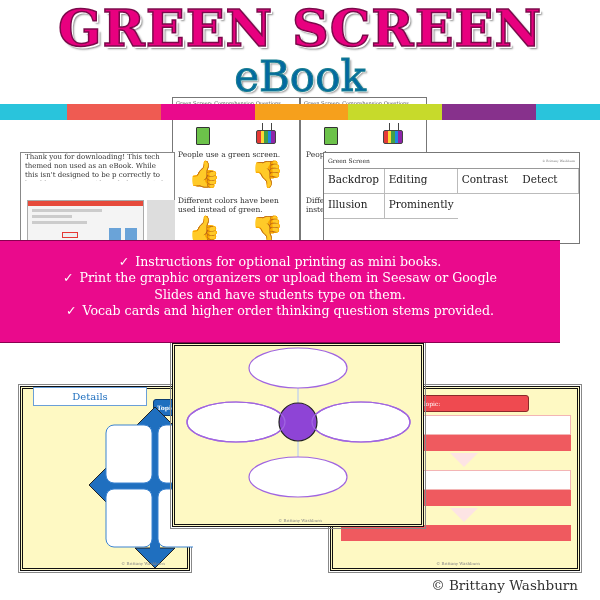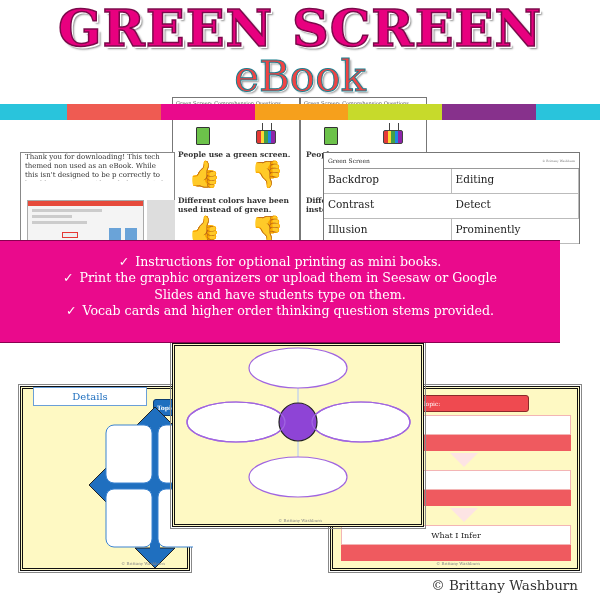--- a/index.html
+++ b/index.html
@@ -11,41 +11,41 @@
   
   .title-main {
     position: absolute; left: 0; top: -2px; width: 600px; text-align: center;
     font-family: "DejaVu Serif", serif; font-weight: bold; font-size: 51px; letter-spacing: 1px;
     color: #e8007f;
     -webkit-text-stroke: 1.5px #7a0a4a;
     text-shadow: 2px 2px 0 #ffffff, 3px 3px 2px rgba(0,0,0,0.45);
   }
   .title-sub {
     position: absolute; left: 0; top: 52px; width: 600px; text-align: center;
-    font-family: "DejaVu Serif", serif; font-size: 42px; color: #ef4444;
+    font-family: "DejaVu Serif", serif; font-size: 42px; color: #0369a1;
     -webkit-text-stroke: 1px #1a7f8f;
     text-shadow: 1px 1px 0 #ffffff, 2px 2px 2px rgba(0,0,0,0.4);
     z-index: 6;
   }
 
   
   .stripe { position: absolute; top: 104px; height: 16px; z-index: 3; }
 
   
   .page { position: absolute; background: #ffffff; border: 1px solid #777; }
   .page-head { font-size: 5px; color: #555; padding: 2px 3px; border-bottom: 1px solid #999; white-space: nowrap; overflow: hidden; }
 
   .icon-row { display: flex; justify-content: space-around; padding-top: 4px; height: 32px; }
   .gs-icon { width: 14px; height: 18px; background: #6cc24a; border: 1.5px solid #333; border-radius: 1px; margin-top: 6px; position: relative; }
   .tv-icon { width: 20px; height: 14px; border: 1.5px solid #444; background: linear-gradient(90deg,#e53935 0 20%,#fdd835 20% 40%,#43a047 40% 60%,#1e88e5 60% 80%,#8e24aa 80% 100%); margin-top: 9px; border-radius: 2px; position: relative; }
   .tv-icon::before { content: ""; position: absolute; top: -8px; left: 5px; width: 8px; height: 8px; border-left: 1px solid #444; border-right: 1px solid #444; transform: skewX(0); }
-  .q-text { font-size: 7.5px; color: #333; padding: 2px 5px; line-height: 1.1; font-weight: bold; }
+  .q-text { font-size: 7.5px; color: #333; padding: 2px 5px; line-height: 1.1; }
   .thumbs-row { display: flex; justify-content: space-around; font-size: 26px; color: #fff; -webkit-text-stroke: 1.2px #333; line-height: 1; height: 34px; }
 
-  .vocab-grid { display: grid; grid-template-columns: 1fr 1fr; }
+  .vocab-grid { display: grid; grid-template-columns: 1fr 1fr 1fr 1fr; }
   .vocab-cell { font-size: 10.5px; color: #222; padding: 4px 4px; height: 25px; border-right: 1px solid #bbb; border-bottom: 1px solid #bbb; }
 
   
   .banner {
     position: absolute; left: 0; top: 240px; width: 560px; height: 103px;
     background: #ea0a8c; border-top: 1px solid #8a0050; border-bottom: 1px solid #8a0050; z-index: 10;
     color: #ffffff; text-align: center; font-family: "DejaVu Serif", serif; font-size: 12.6px; line-height: 16.4px;
     padding-top: 13px;
   }
   .banner .ck { margin-right: 6px; }
@@ -160,21 +160,20 @@
     <div style="height:20px; border:1px solid #f3b5b5; background:#fff; font-size:8px; color:#222; padding-top:5px; padding-left:8px;">at I Already Know</div>
     <div style="height:16px; background:#ef5a5f;"></div>
   </div>
   <div style="position:absolute; left:117px; top:64px; width:0; height:0; border-left:14px solid transparent; border-right:14px solid transparent; border-top:14px solid #fde4e4;"></div>
   <div style="position:absolute; left:8px; top:81px; width:230px;">
     <div style="height:20px; border:1px solid #f3b5b5; background:#fff; font-size:8px; color:#222; padding-top:5px; padding-left:8px;">at is in the Lesson</div>
     <div style="height:16px; background:#ef5a5f;"></div>
   </div>
   <div style="position:absolute; left:117px; top:119px; width:0; height:0; border-left:14px solid transparent; border-right:14px solid transparent; border-top:14px solid #fde4e4;"></div>
   <div style="position:absolute; left:8px; top:136px; width:230px;">
-    <div style="height:20px; border:1px solid #f3b5b5; background:#fff; font-size:8px; color:#222; padding-top:5px; text-align:center;">What I Infer</div>
     <div style="height:16px; background:#ef5a5f;"></div>
   </div>
   <div class="copy-small" style="left:95px; bottom:2px; width:60px;">© Brittany Washburn</div>
 </div>
 
 <div class="frame" style="left:172px; top:343px; width:252px; height:184px; z-index:8;">
   <svg class="abs" style="left:0; top:0;" width="246" height="178" viewBox="0 0 246 178">
     <line x1="123" y1="40" x2="123" y2="138" stroke="#c9d6e8" stroke-width="1.5"></line>
     <ellipse cx="123" cy="22" rx="49" ry="20" fill="#fff" stroke="#a065e0" stroke-width="1.2"></ellipse>
     <ellipse cx="61" cy="76" rx="49" ry="20" fill="#fff" stroke="#a065e0" stroke-width="1.2"></ellipse>

